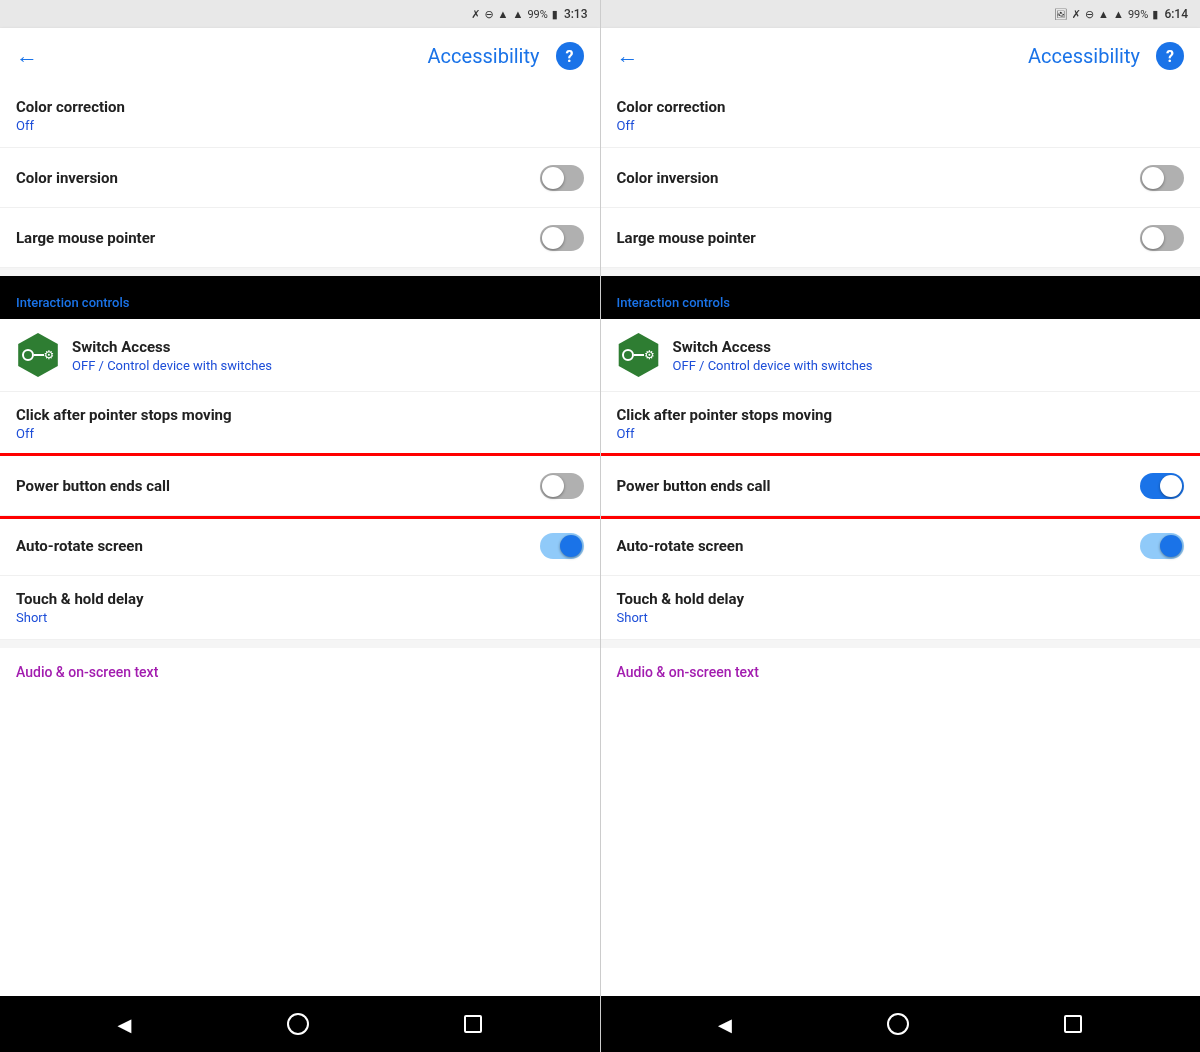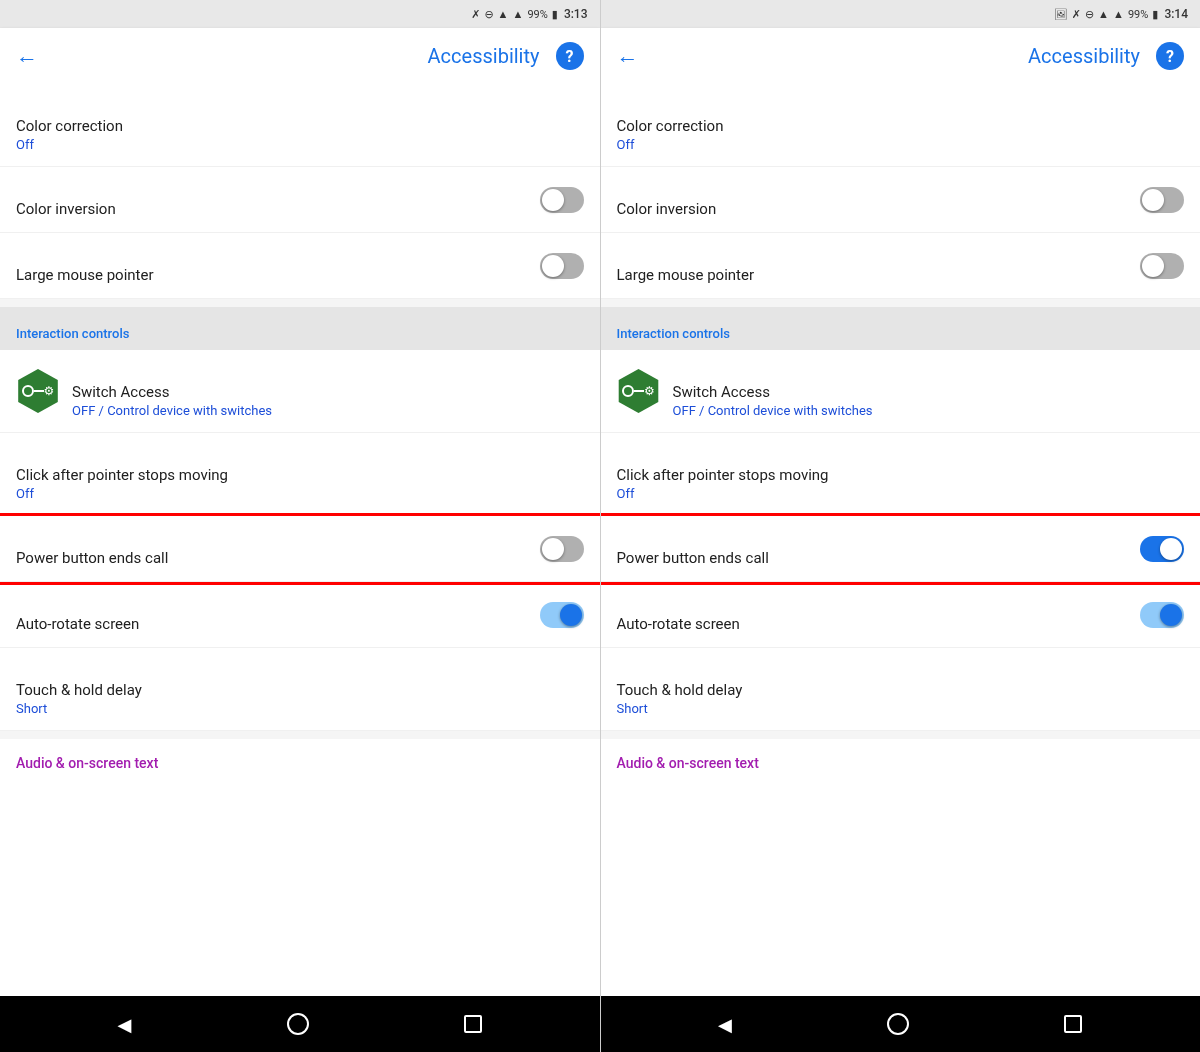--- a/index.html
+++ b/index.html
@@ -125,32 +125,31 @@
 
     .setting-info {
       display: flex;
       flex-direction: column;
       gap: 2px;
     }
 
     .setting-title {
       font-size: 15px;
       color: #212121;
-      font-weight: 400;
-      margin-top: 19px;
+      font-weight: 700;
     }
 
     .setting-subtitle {
       font-size: 13px;
       color: #1d4ed8;
     }
 
     .section-header {
       padding: 16px 16px 8px 16px;
-      background: #e5e5e5;
+      background: #000000;
     }
 
     .section-header-text {
       color: #1a73e8;
       font-size: 13px;
       font-weight: 500;
     }
 
     
     .toggle {
@@ -419,21 +418,21 @@
     <div class="status-bar">
       <div class="status-icons">
         <span>🖼</span>
         <span>✗</span>
         <span>⊖</span>
         <span>▲</span>
         <span>▲</span>
         <span>99%</span>
         <span>▮</span>
       </div>
-      <span class="time">3:14</span>
+      <span class="time">6:14</span>
     </div>
 
     <div class="top-bar">
       <span class="back-arrow">←</span>
       <span class="page-title-text">Accessibility</span>
       <div class="help-icon">?</div>
     </div>
 
     <div class="settings-list">
 

